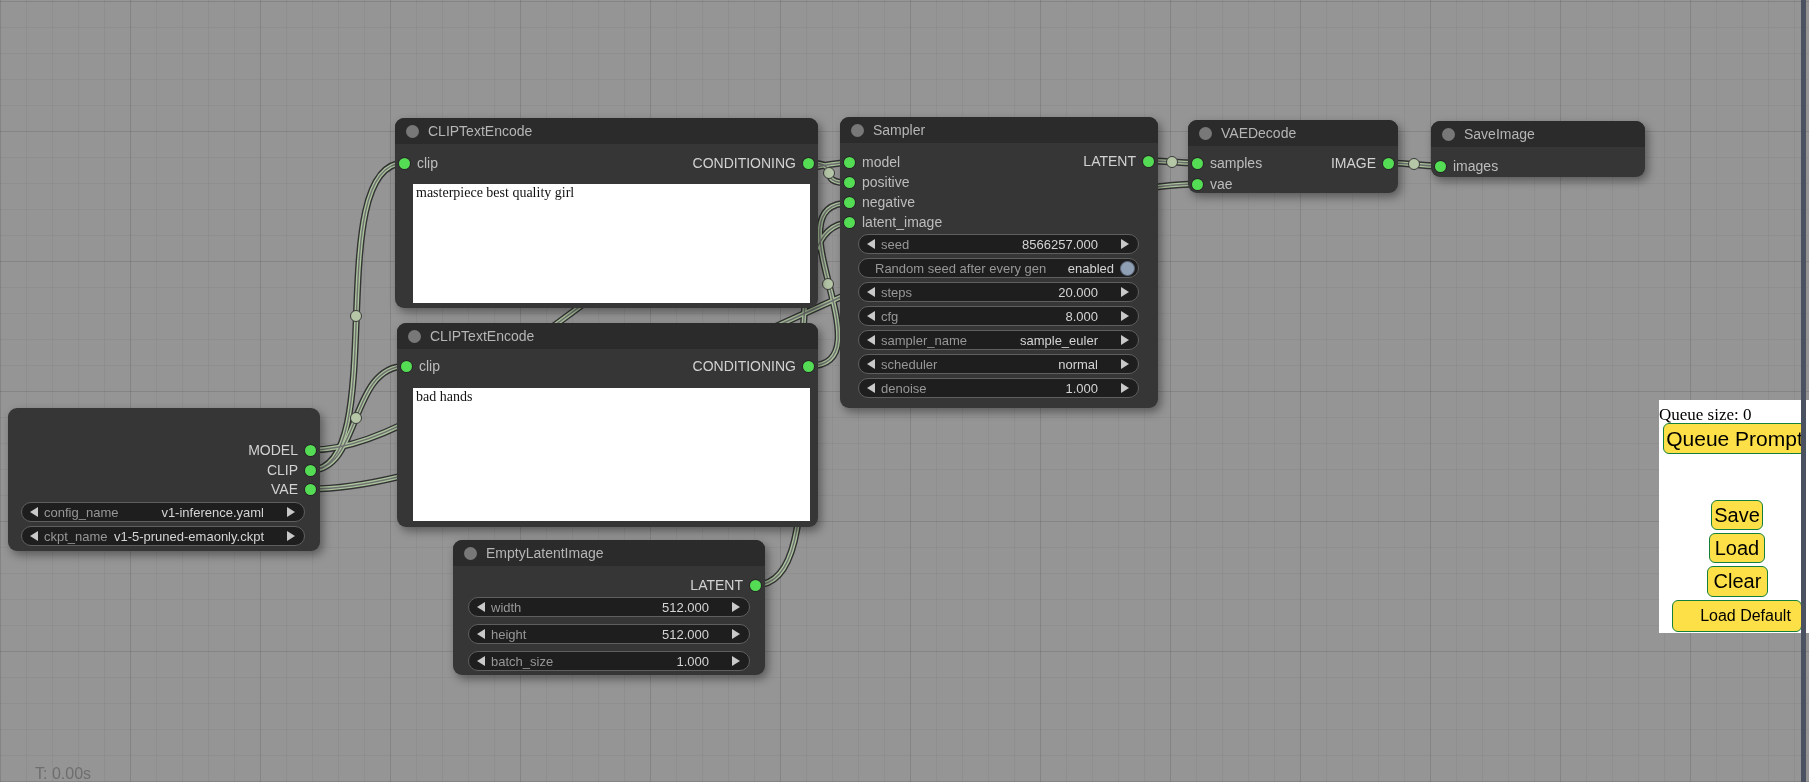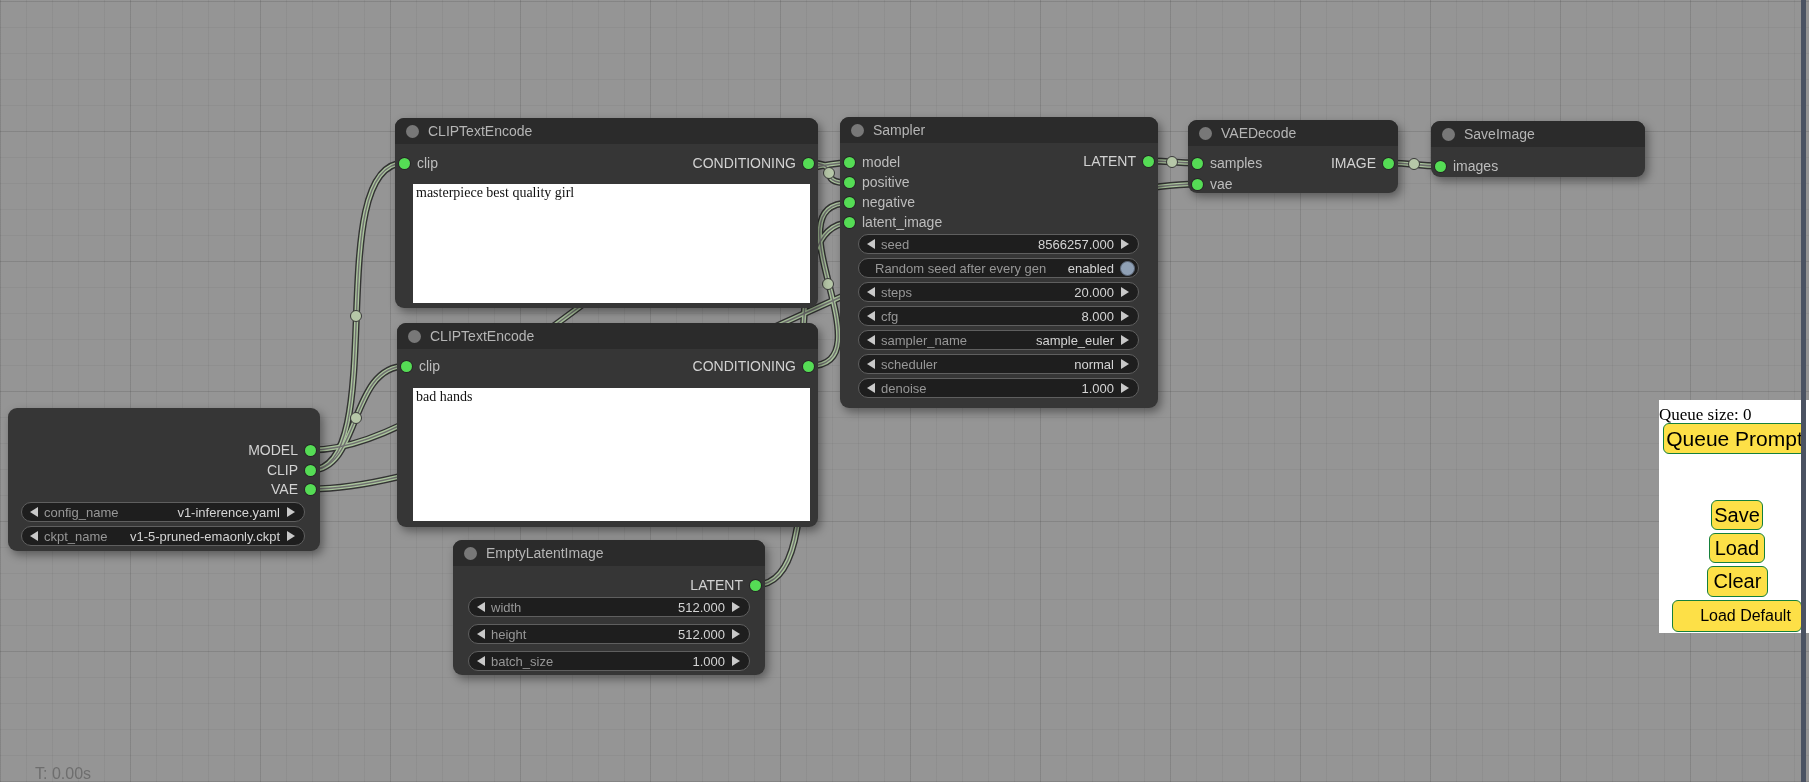--- a/index.html
+++ b/index.html
@@ -27,21 +27,21 @@
   .ttext{position:absolute;left:33px;top:5px;font-size:14px;color:#b5b5b5;white-space:nowrap;}
   .srow{position:absolute;height:20px;line-height:20px;font-size:14px;white-space:nowrap;}
   .in-label{color:#bdbdbd;}
   .out-label{color:#d2d2d2;}
   .sdot{position:absolute;width:11px;height:11px;border-radius:50%;background:#55DC55;
         box-shadow:0 0 0 1px rgba(20,20,20,0.45);}
   .widget{position:absolute;height:20px;background:#1e1e1e;border:1px solid #5f5f5f;
         border-radius:11px;box-sizing:border-box;display:flex;align-items:center;
         font-size:13px;overflow:hidden;}
   .wlabel{color:#979797;margin-left:6px;white-space:nowrap;}
-  .wvalue{margin-left:auto;color:#d4d4d4;margin-right:7px;white-space:nowrap;}
+  .wvalue{margin-left:auto;color:#d4d4d4;margin-right:23px;white-space:nowrap;}
   .tri-l{width:0;height:0;border-top:5px solid transparent;border-bottom:5px solid transparent;
         border-right:8px solid #c9c9c9;margin-left:8px;}
   .tri-r{width:0;height:0;border-top:5px solid transparent;border-bottom:5px solid transparent;
         border-left:8px solid #c9c9c9;margin-right:9px;}
   .toggle{width:15px;height:15px;border-radius:50%;background:#8FA0B5;border:1px solid #5c6activity778;
         border:1px solid #5c6778;box-sizing:border-box;margin-right:3px;margin-left:6px;}
   .prompt{position:absolute;background:#ffffff;border:none;resize:none;color:#111;
         font-family:"Liberation Serif",serif;font-size:14px;padding:1px 3px;box-sizing:border-box;outline:none;}
   
   #panel{position:absolute;left:1659px;top:400px;width:150px;height:233px;background:#ffffff;

